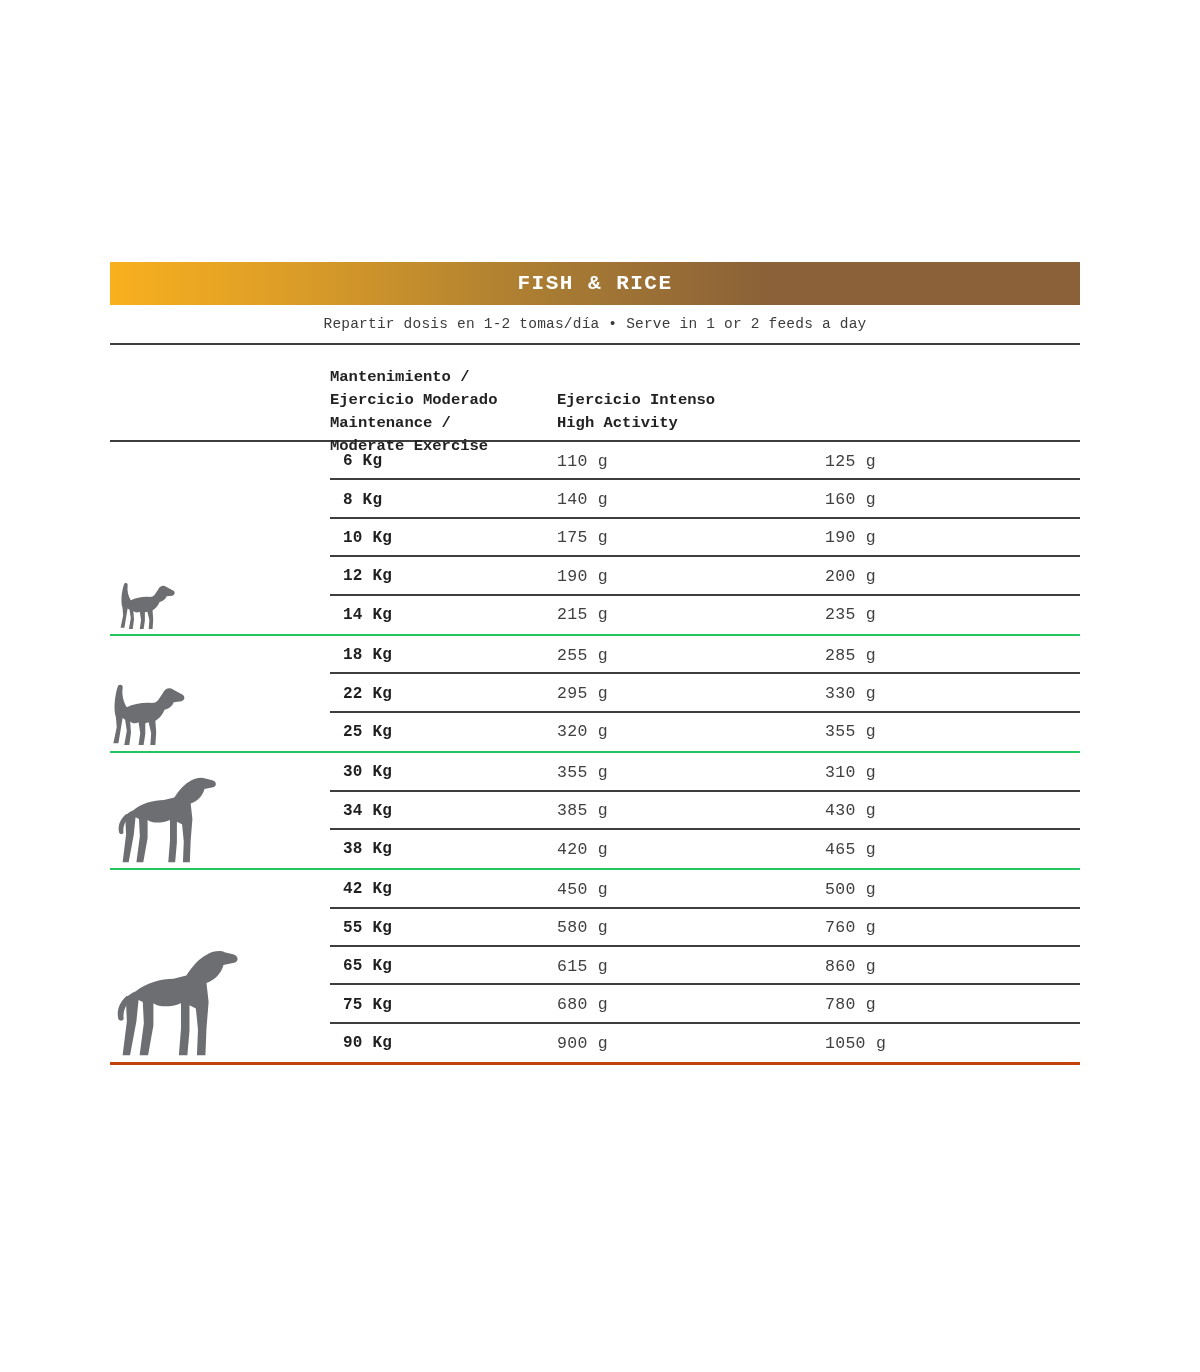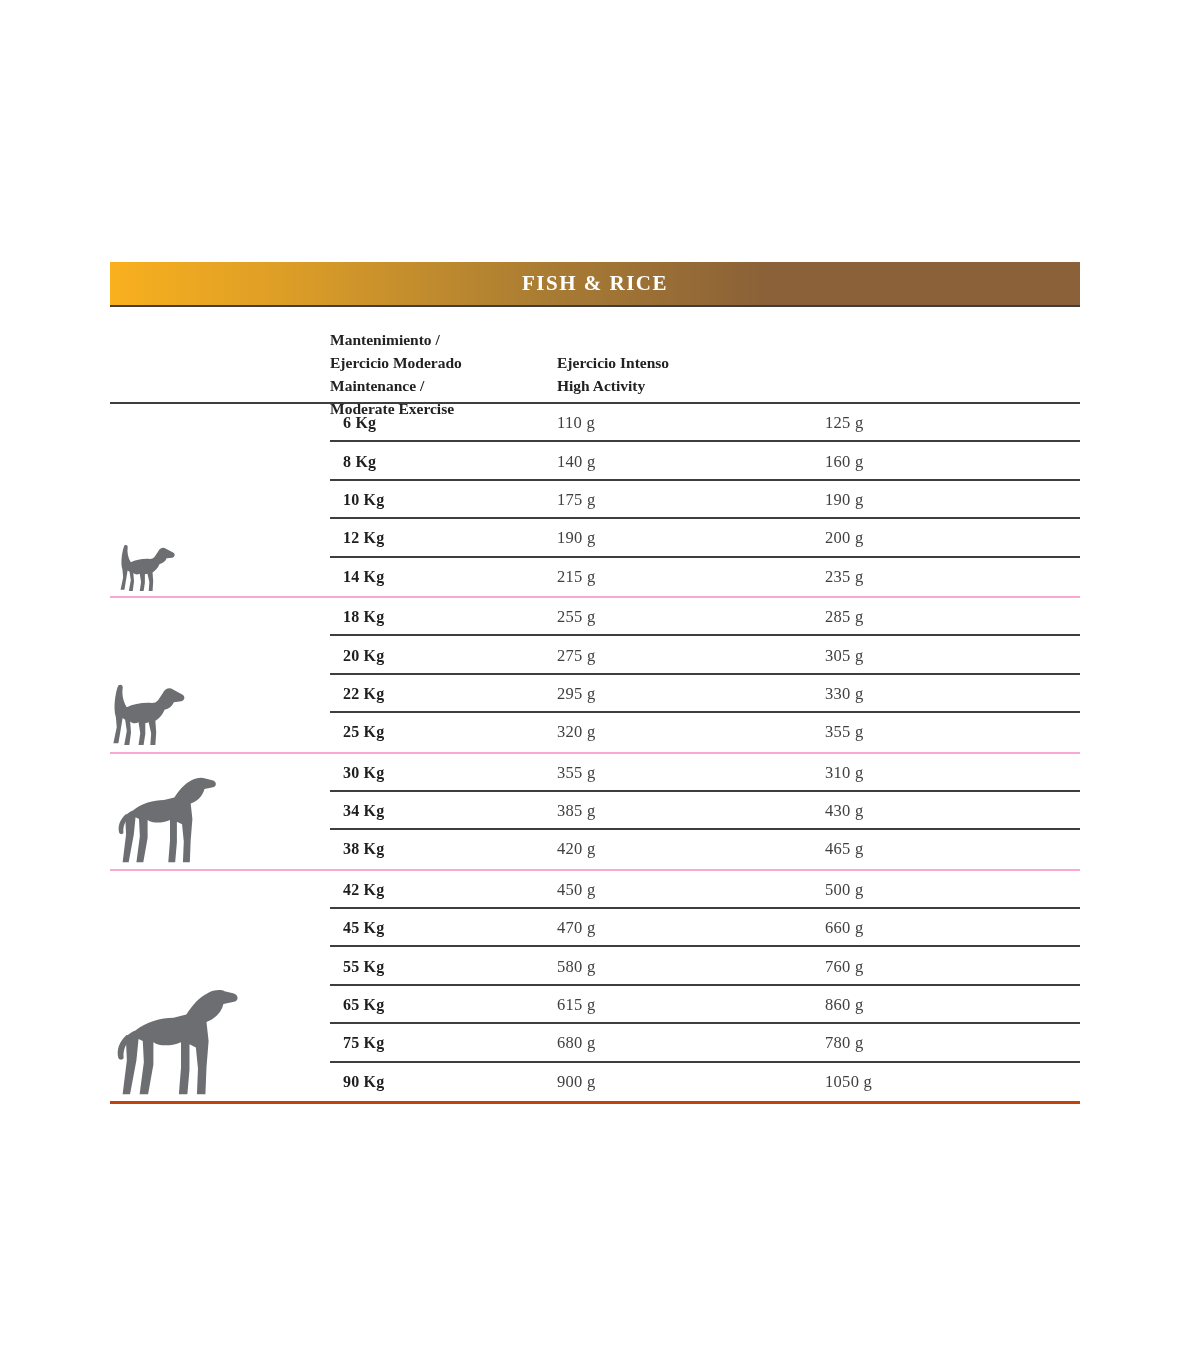--- a/index.html
+++ b/index.html
@@ -1,21 +1,21 @@
 <!DOCTYPE html>
 <html><head>
 <meta charset="utf-8">
 <style>
   * { margin:0; padding:0; box-sizing:border-box; }
   html,body { background:#ffffff; }
   .page {
     position:relative;
     width:1200px; height:1372px;
     background:#ffffff;
-    font-family:Liberation Serif, serif;
+    font-family:Liberation Mono, monospace;
     overflow:hidden;
   }
   .sheet { position:absolute; left:110px; top:262px; width:970px; }
 
   
   .banner {
     height:43px;
     display:flex; align-items:center; justify-content:center;
     background:linear-gradient(90deg, #F9B01E 0%, #DD9E27 18%, #A97C33 45%, #8A6138 68%, #8A6138 100%);
   }
@@ -36,21 +36,21 @@
     display:grid;
     grid-template-columns:220px 227px 268px 1fr;
     align-items:center;
     height:97px;
     border-bottom:2px solid #3e3e3f;
   }
   .th { font-weight:bold; font-size:15.5px; line-height:23px; color:#222223;margin-top:21px; }
   .th .line { display:block; }
   .pad-weight { padding-left:13px; }
 
-  .group { position:relative; border-bottom:2px solid #f9a8d4; }
+  .group { position:relative; border-bottom:2px solid #22c55e; }
   .group:last-child { border-bottom:3px solid #c2410c; }
 
   .row {
     position:relative;
     display:grid;
     grid-template-columns:220px 227px 268px 1fr;
     align-items:center;
     height:38.4px;
   }
   .row:not(:last-child)::after {
@@ -67,20 +67,21 @@
 </head>
 <body>
 
 <div class="page">
   <div class="sheet">
 
     <div class="banner">
       <span class="banner-title">FISH &amp; RICE</span>
     </div>
 
+    <div class="note">Repartir dosis en 1-2 tomas/día • Serve in 1 or 2 feeds a day</div>
 
     <div class="feeding-table">
       <div class="thead">
         <div class="th"></div>
         <div class="th">
           <span class="line">Mantenimiento /</span>
           <span class="line">Ejercicio Moderado</span>
           <span class="line">Maintenance /</span>
           <span class="line">Moderate Exercise</span>
         </div>
@@ -136,26 +137,20 @@
               </svg>
             </div>
             <div class="row">
               <div></div>
               <div class="cell-weight">18 Kg</div>
               <div class="cell-val">255 g</div>
               <div class="cell-val">285 g</div>
             </div>
             <div class="row">
               <div></div>
-              <div class="cell-weight">20 Kg</div>
-              <div class="cell-val">275 g</div>
-              <div class="cell-val">305 g</div>
-            </div>
-            <div class="row">
-              <div></div>
               <div class="cell-weight">22 Kg</div>
               <div class="cell-val">295 g</div>
               <div class="cell-val">330 g</div>
             </div>
             <div class="row">
               <div></div>
               <div class="cell-weight">25 Kg</div>
               <div class="cell-val">320 g</div>
               <div class="cell-val">355 g</div>
             </div>
@@ -194,26 +189,20 @@
               </svg>
             </div>
             <div class="row">
               <div></div>
               <div class="cell-weight">42 Kg</div>
               <div class="cell-val">450 g</div>
               <div class="cell-val">500 g</div>
             </div>
             <div class="row">
               <div></div>
-              <div class="cell-weight">45 Kg</div>
-              <div class="cell-val">470 g</div>
-              <div class="cell-val">660 g</div>
-            </div>
-            <div class="row">
-              <div></div>
               <div class="cell-weight">55 Kg</div>
               <div class="cell-val">580 g</div>
               <div class="cell-val">760 g</div>
             </div>
             <div class="row">
               <div></div>
               <div class="cell-weight">65 Kg</div>
               <div class="cell-val">615 g</div>
               <div class="cell-val">860 g</div>
             </div>

